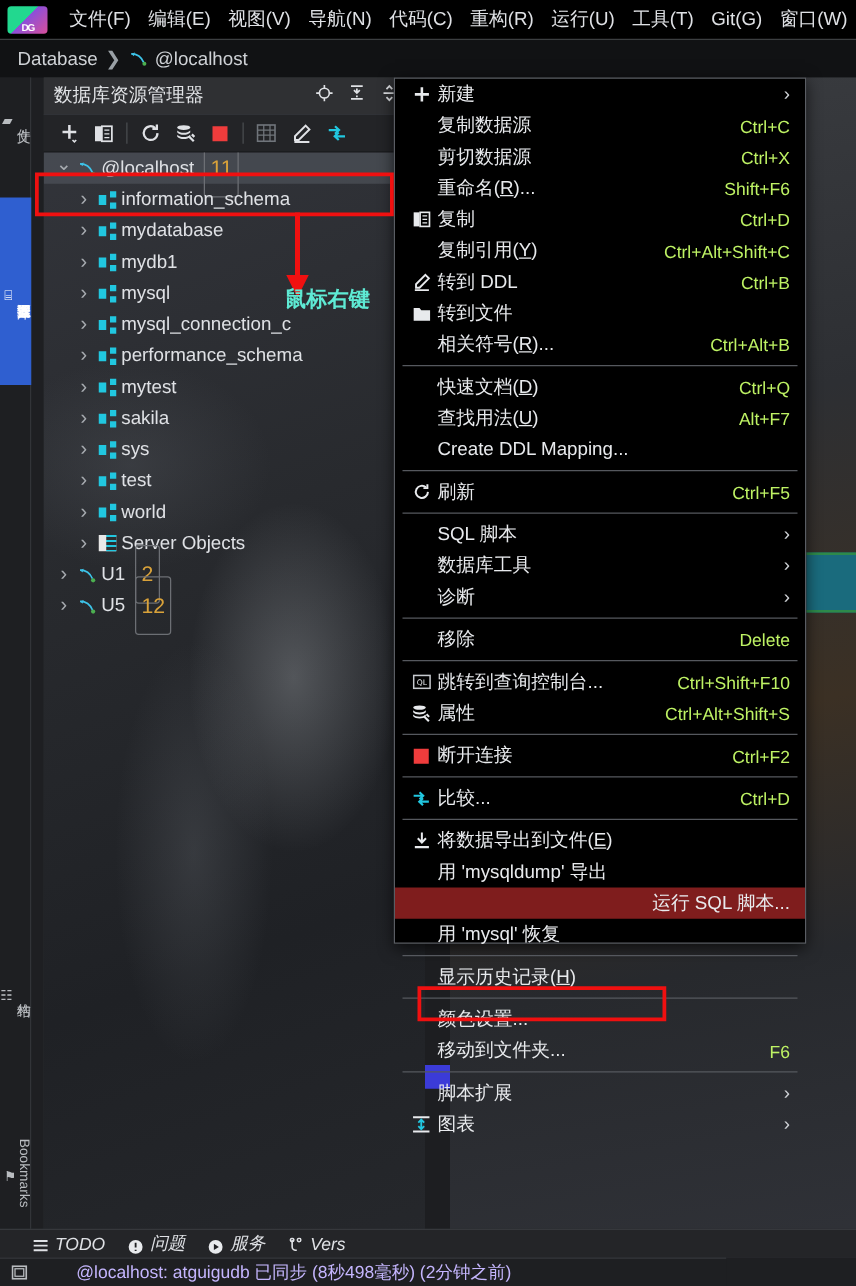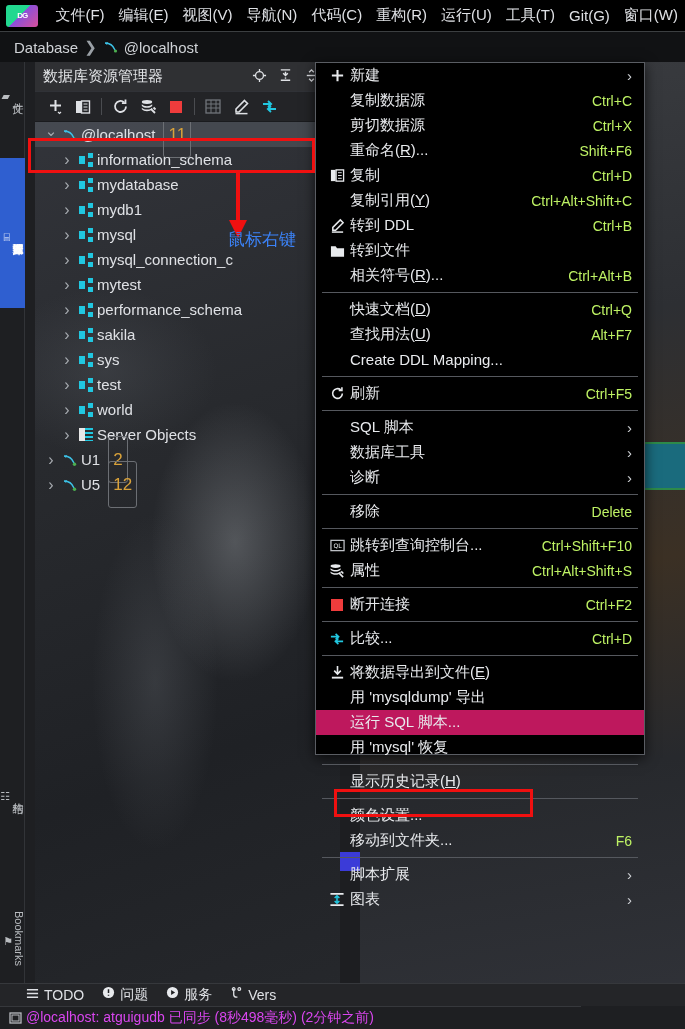--- a/index.html
+++ b/index.html
@@ -14,21 +14,21 @@
   
   .menubar {
     position: absolute; top: 0; left: 0; width: 685px; height: 32px;
     background: #000000; display: flex; align-items: center;
     border-bottom: 1px solid #3c3f41;
   }
   .logo {
     width: 34px; height: 22px; margin-left: 6px; margin-right: 10px;
     border-radius: 3px; position: relative; overflow: hidden;
     background: linear-gradient(135deg,#22d88f 0%,#22d88f 45%,#8a4fdb 45%,#d84f9a 100%);
-    display:flex; align-items:center; justify-content:center;
+    display:flex; align-items:flex-end; justify-content:center;
   }
   .logo span { font-size: 8px; color: #fff; font-weight: bold; letter-spacing:-1px;}
   .menubar .mi {
     color: #dfe1e5; font-size: 15px; padding: 2px 7px; white-space: nowrap;
     cursor: default;
   }
 
   
   .breadcrumb {
     position: absolute; top: 32px; left: 0; width: 685px; height: 30px;
@@ -107,21 +107,21 @@
     color: #d9a23a; font-size: 17px; padding: 15px 4px; line-height: 15px;
   }
   .lbl { white-space: nowrap; }
 
   
   .anno-rect {
     position: absolute; border: 3px solid #f01010; pointer-events: none;
   }
   .anno-arrow { position: absolute; pointer-events: none; }
   .anno-text {
-    position: absolute; color: #3b82f6; font-size: 17px; font-weight: normal;
+    position: absolute; color: #5eead4; font-size: 17px; font-weight: bold;
     pointer-events: none; white-space: nowrap;
   }
 
   
   .editor {
     position: absolute; top: 62px; left: 340px; width: 345px; height: 944px;
     background:
       linear-gradient(170deg,#3a3c40 0%,#2d2f33 30%,#3b3024 55%,#27292d 75%,#303238 100%);
     overflow: hidden;
   }
@@ -137,42 +137,42 @@
   .ctxmenu {
     position: absolute; left: 315px; top: 62px; width: 330px; height: 693px;
     background: #000000; border: 1px solid #5a5d63;
     box-shadow: 0 3px 12px rgba(0,0,0,.7);
     z-index: 40;
   }
   .cm-item {
     height: 25px; display: flex; align-items: center; color: #e8eaed; font-size: 15px;
     padding: 0 12px 0 8px; white-space: nowrap;
   }
-  .cm-item.hl { background: #be185d; }
+  .cm-item.hl { background: #7f1d1d; text-align: right; }
   .cm-ic { width: 26px; display: flex; align-items: center; justify-content: center; flex: 0 0 26px; }
   .cm-label { flex: 1; }
   .cm-sc { color: #bef264; font-size: 14px; margin-left: 16px; }
   .cm-sub { color: #cfd2d6; font-size: 15px; margin-left: 14px; }
   .cm-sep { height: 1px; background: #55585e; margin: 4px 6px; }
   u { text-decoration: underline; }
 
   
   .bottombar {
     position: absolute; left: 0; bottom: 23px; width: 685px; height: 23px;
     background: #242528; display: flex; align-items: center; padding-left: 26px;
     border-top: 1px solid #36383c;
   }
-  .bb-item { display: flex; align-items: flex-start; color: #dfe1e5; font-size: 14px; margin-right: 18px; }
+  .bb-item { display: flex; align-items: flex-end; color: #dfe1e5; font-size: 14px; margin-right: 18px; font-style: italic; }
   .bb-item .bic { margin-right: 5px; display:flex; align-items:center; }
 
   
   .statusbar {
     position: absolute; left: 0; bottom: 0; width: 581px; height: 23px;
     background: #1e1f22; display: flex; align-items: center; padding-left: 6px;
-    color: #d946ef; font-size: 14px; border-top: 1px solid #36383c;
+    color: #c4b5fd; font-size: 14px; border-top: 1px solid #36383c; gap: 35px;
   }
   .sb-ic { width: 20px; display:flex; align-items:center; justify-content:center; }
 </style>
 </head>
 <body>
 
 <div id="root">
 
   <div class="menubar">
     <div class="logo">
@@ -385,32 +385,32 @@
           </div>
           <div class="node" style="padding-left: 24px;">
             <span class="arrow right"></span>
             <span class="nicon">
               <span class="schema-ic">
                 <i class="a"></i>
                 <i class="b"></i>
                 <i class="c"></i>
               </span>
             </span>
+            <span class="lbl">performance_schema</span>
+          </div>
+          <div class="node" style="padding-left: 24px;">
+            <span class="arrow right"></span>
+            <span class="nicon">
+              <span class="schema-ic">
+                <i class="a"></i>
+                <i class="b"></i>
+                <i class="c"></i>
+              </span>
+            </span>
             <span class="lbl">mytest</span>
-          </div>
-          <div class="node" style="padding-left: 24px;">
-            <span class="arrow right"></span>
-            <span class="nicon">
-              <span class="schema-ic">
-                <i class="a"></i>
-                <i class="b"></i>
-                <i class="c"></i>
-              </span>
-            </span>
-            <span class="lbl">performance_schema</span>
           </div>
           <div class="node" style="padding-left: 24px;">
             <span class="arrow right"></span>
             <span class="nicon">
               <span class="schema-ic">
                 <i class="a"></i>
                 <i class="b"></i>
                 <i class="c"></i>
               </span>
             </span>

